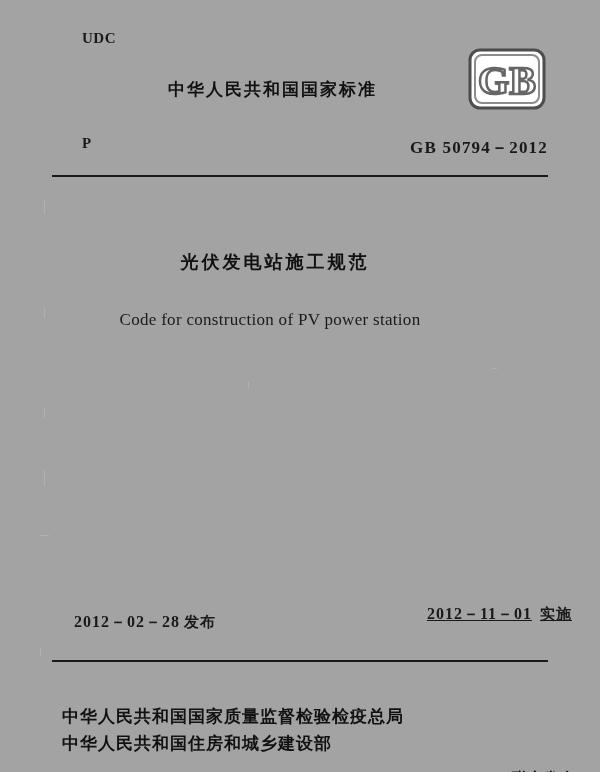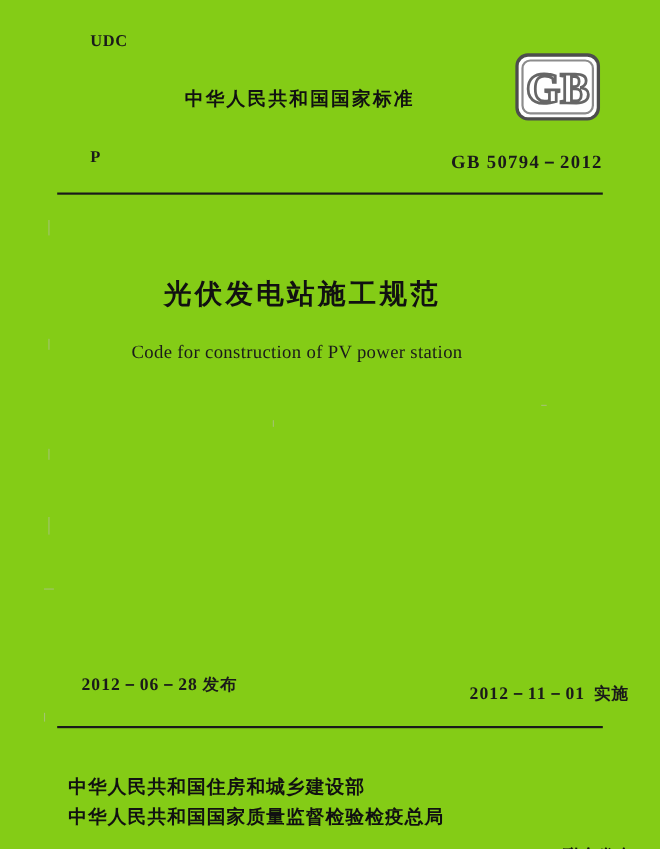--- a/index.html
+++ b/index.html
@@ -14,21 +14,21 @@
     color: #1a1a1a;
     position: relative;
     overflow: hidden;
   }
 
   .page {
     position: absolute;
     left: 0; top: 0;
     width: 600px;
     height: 772px;
-    background: #84cc16;
+    background: #a3a3a3;
   }
 
   
   .udc {
     position: absolute;
     left: 82px;
     top: 30px;
     font-family: "Liberation Serif", serif;
     font-weight: bold;
     font-size: 15px;
@@ -84,21 +84,21 @@
 
   
   .title-cn {
     position: absolute;
     left: 0;
     top: 250px;
     width: 550px;
     text-align: center;
     font-family: "DejaVu Sans", sans-serif;
     font-weight: bold;
-    font-size: 25px;
+    font-size: 18px;
     letter-spacing: 3px;
     color: #111;
   }
 
   .title-en {
     position: absolute;
     left: 0;
     top: 310px;
     width: 540px;
     text-align: center;
@@ -120,25 +120,26 @@
   }
   .date-issue .word {
     font-family: "DejaVu Sans", sans-serif;
     font-size: 15px;
     margin-left: 4px;
   }
 
   .date-effect {
     position: absolute;
     right: 28px;
-    top: 620px;
+    top: 604px;
     font-family: "Liberation Serif", serif;
     font-weight: bold;
     font-size: 16px;
     letter-spacing: 1px;
+    text-decoration: underline;
   }
   .date-effect .word {
     font-family: "DejaVu Sans", sans-serif;
     font-size: 15px;
     margin-left: 8px;
   }
 
   .rule-bottom {
     position: absolute;
     left: 52px;
@@ -203,32 +204,32 @@
   <div class="p-mark">P</div>
 
   <div class="std-number">GB 50794－2012</div>
 
   <div class="rule-top"></div>
 
   <div class="title-cn">光伏发电站施工规范</div>
   <div class="title-en">Code for construction of PV power station</div>
 
   <div class="date-issue">
-    <span>2012－06－28</span><span class="word">发布</span>
+    <span>2012－02－28</span><span class="word">发布</span>
   </div>
 
   <div class="date-effect">
     <span>2012－11－01</span><span class="word">实施</span>
   </div>
 
   <div class="rule-bottom"></div>
 
   <div class="publishers">
+    <div class="pub-line">中华人民共和国国家质量监督检验检疫总局</div>
     <div class="pub-line">中华人民共和国住房和城乡建设部</div>
-    <div class="pub-line">中华人民共和国国家质量监督检验检疫总局</div>
   </div>
   <div class="joint">联合发布</div>
 
   <div class="speck" style="left:44px;  top:200px; width:1px; height:14px;"></div>
   <div class="speck" style="left:44px;  top:308px; width:1px; height:10px;"></div>
   <div class="speck" style="left:44px;  top:408px; width:1px; height:10px;"></div>
   <div class="speck" style="left:44px;  top:470px; width:1px; height:16px;"></div>
   <div class="speck" style="left:40px;  top:535px; width:9px; height:1px;"></div>
   <div class="speck" style="left:248px; top:382px; width:1px; height:6px;"></div>
   <div class="speck" style="left:492px; top:368px; width:5px; height:1px;"></div>

